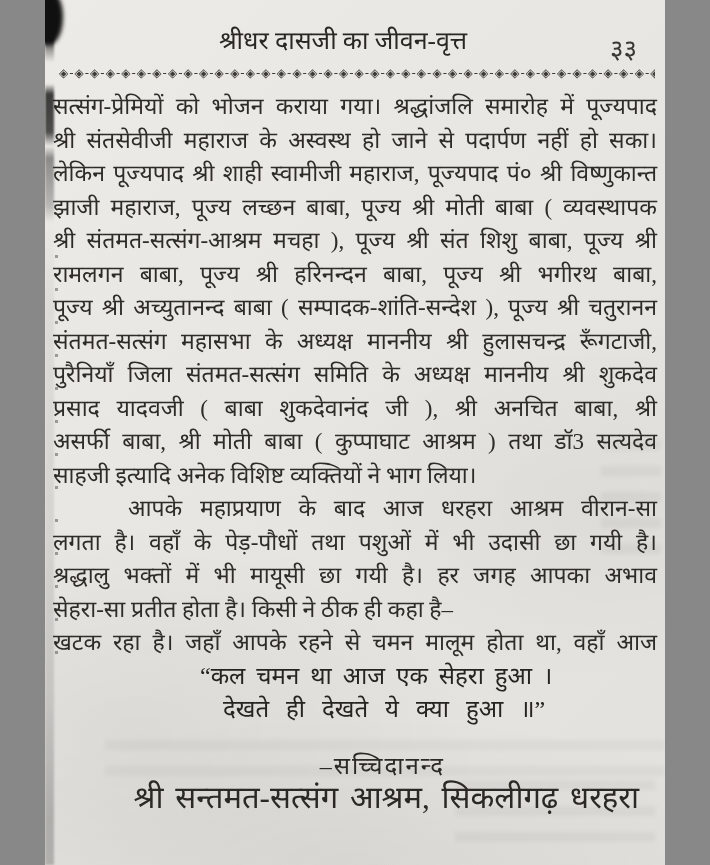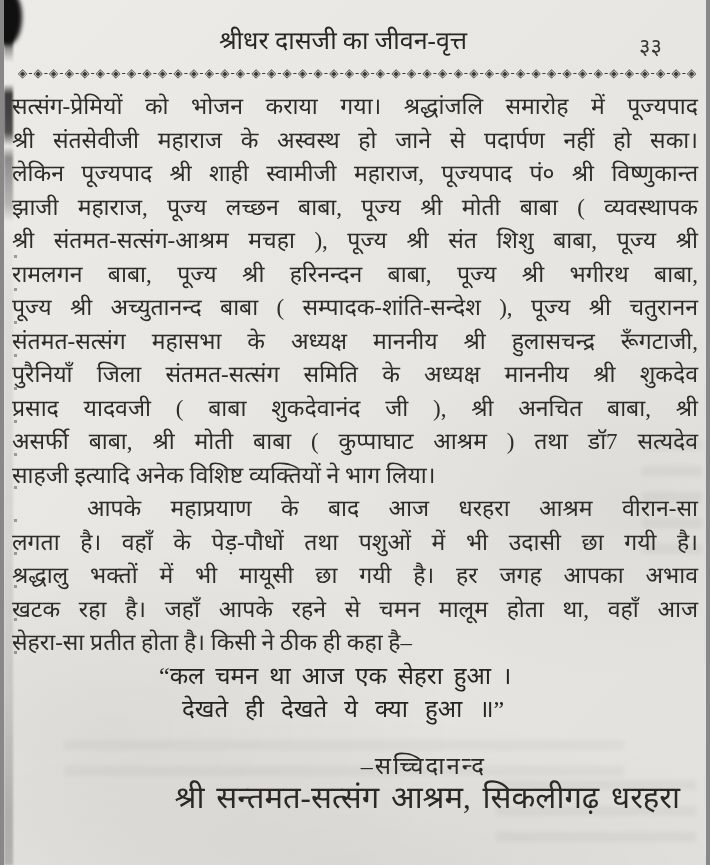--- a/index.html
+++ b/index.html
@@ -1,18 +1,18 @@
 <!DOCTYPE html>
 <html><head>
 <meta charset="utf-8">
 <style>
   html,body{margin:0;padding:0;background:#888;}
   .page{
     position:relative;
-    width:702px;height:865px;
+    width:620px;height:865px;
     margin:0 auto;
     overflow:hidden;
     font-family:"Liberation Serif","DejaVu Serif",serif;
     color:#2e2c29;
     background:
       radial-gradient(ellipse 420px 260px at 88% 58%, rgba(0,0,0,0.035), transparent 70%),
       radial-gradient(ellipse 500px 300px at 15% 85%, rgba(0,0,0,0.05), transparent 70%),
       radial-gradient(ellipse 600px 200px at 50% 100%, rgba(0,0,0,0.05), transparent 75%),
       linear-gradient(135deg,#edebe7 0%,#e8e6e2 45%,#e3e1dd 100%);
   }
@@ -43,21 +43,21 @@
   .ghost.g1{right:4px;top:440px;width:60px;height:120px;}
   .ghost.g2{left:60px;top:740px;width:560px;height:40px;opacity:.045;}
   .ghost.g3{right:10px;top:780px;width:200px;height:70px;opacity:.05;}
 
   .header{position:relative;padding-top:26px;height:34px;}
   .header .title{
     text-align:center;font-size:25px;line-height:30px;color:#292724;
     transform:translateX(-12px);
   }
   .header .pageno{
-    position:absolute;right:44px;top:30px;font-size:22px;color:#3a3835;
+    position:absolute;right:28px;top:30px;font-size:26px;color:#3a3835;
   }
   .divider{
     margin:5px 10px 0 14px;height:17px;overflow:hidden;white-space:nowrap;
     font-size:12px;line-height:17px;letter-spacing:1px;color:#3d3b38;
     font-family:"DejaVu Sans",sans-serif;
   }
   .bodytext{margin:8px 8px 0 8px;font-size:23px;}
   .line{height:33.5px;line-height:33.5px;white-space:nowrap;}
   .line.j{white-space:normal;text-align:justify;text-align-last:justify;height:33.5px;overflow:visible;}
   .line.indent{text-indent:75px;}
@@ -92,28 +92,28 @@
     <div class="line j">सत्संग-प्रेमियों को भोजन कराया गया। श्रद्धांजलि समारोह में पूज्यपाद</div>
     <div class="line j">श्री संतसेवीजी महाराज के अस्वस्थ हो जाने से पदार्पण नहीं हो सका।</div>
     <div class="line j">लेकिन पूज्यपाद श्री शाही स्वामीजी महाराज, पूज्यपाद पं० श्री विष्णुकान्त</div>
     <div class="line j">झाजी महाराज, पूज्य लच्छन बाबा, पूज्य श्री मोती बाबा ( व्यवस्थापक</div>
     <div class="line j">श्री संतमत-सत्संग-आश्रम मचहा ), पूज्य श्री संत शिशु बाबा, पूज्य श्री</div>
     <div class="line j">रामलगन बाबा, पूज्य श्री हरिनन्दन बाबा, पूज्य श्री भगीरथ बाबा,</div>
     <div class="line j">पूज्य श्री अच्युतानन्द बाबा ( सम्पादक-शांति-सन्देश ), पूज्य श्री चतुरानन</div>
     <div class="line j">संतमत-सत्संग महासभा के अध्यक्ष माननीय श्री हुलासचन्द्र रूँगटाजी,</div>
     <div class="line j">पुरैनियाँ जिला संतमत-सत्संग समिति के अध्यक्ष माननीय श्री शुकदेव</div>
     <div class="line j">प्रसाद यादवजी ( बाबा शुकदेवानंद जी ), श्री अनचित बाबा, श्री</div>
-    <div class="line j">असर्फी बाबा, श्री मोती बाबा ( कुप्पाघाट आश्रम ) तथा डॉ7 सत्यदेव</div>
+    <div class="line j">असर्फी बाबा, श्री मोती बाबा ( कुप्पाघाट आश्रम ) तथा डॉ3 सत्यदेव</div>
     <div class="line">साहजी इत्यादि अनेक विशिष्ट व्यक्तियों ने भाग लिया।</div>
 
     <div class="line j indent">आपके महाप्रयाण के बाद आज धरहरा आश्रम वीरान-सा</div>
     <div class="line j">लगता है। वहाँ के पेड़-पौधों तथा पशुओं में भी उदासी छा गयी है।</div>
     <div class="line j">श्रद्धालु भक्तों में भी मायूसी छा गयी है। हर जगह आपका अभाव</div>
+    <div class="line">सेहरा-सा प्रतीत होता है। किसी ने ठीक ही कहा है–</div>
     <div class="line j">खटक रहा है। जहाँ आपके रहने से चमन मालूम होता था, वहाँ आज</div>
-    <div class="line">सेहरा-सा प्रतीत होता है। किसी ने ठीक ही कहा है–</div>
 
     <div class="couplet">
       <div class="line c1">“कल चमन था आज एक सेहरा हुआ ।</div>
       <div class="line c2">देखते ही देखते ये क्या हुआ ॥”</div>
     </div>
 
     <div class="signature">–सच्चिदानन्द</div>
     <div class="address">श्री सन्तमत-सत्संग आश्रम, सिकलीगढ़ धरहरा</div>
   </div>
 

